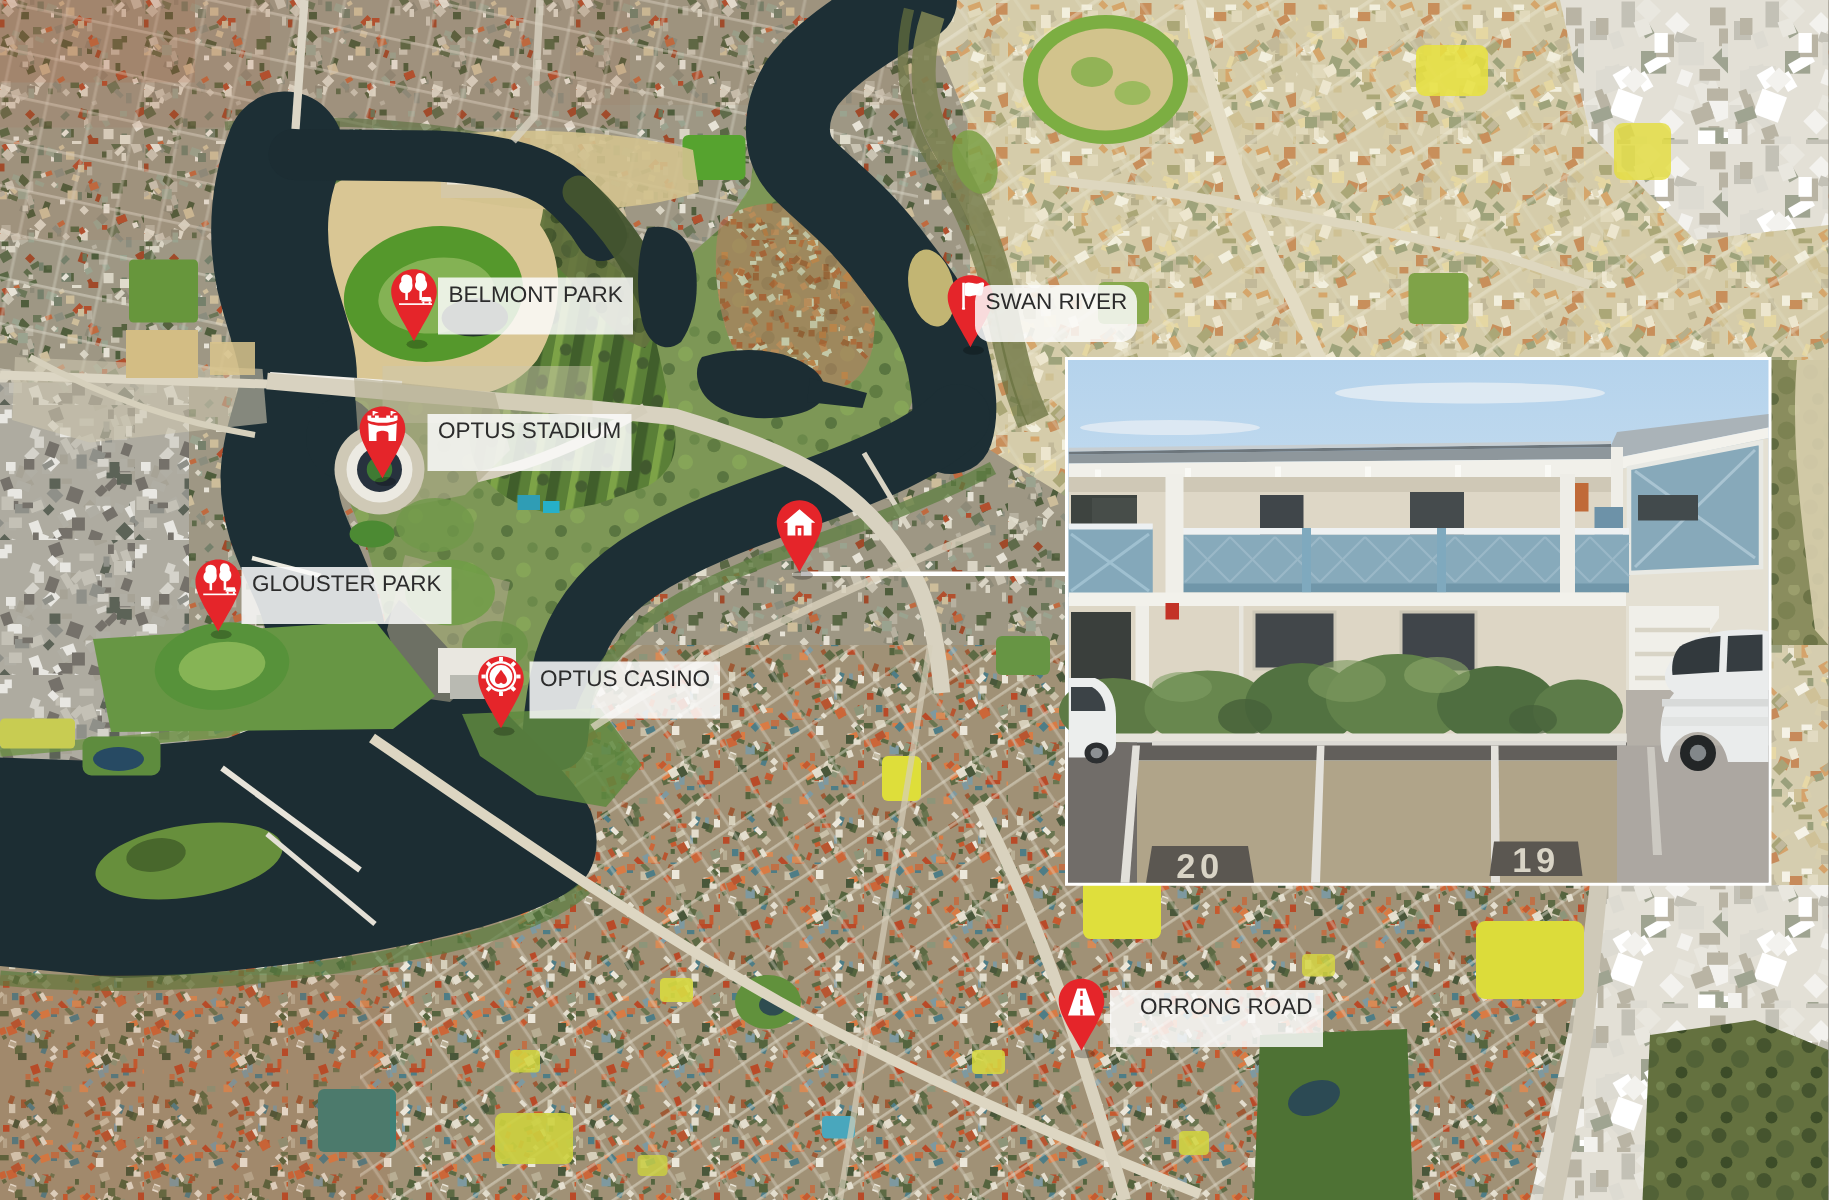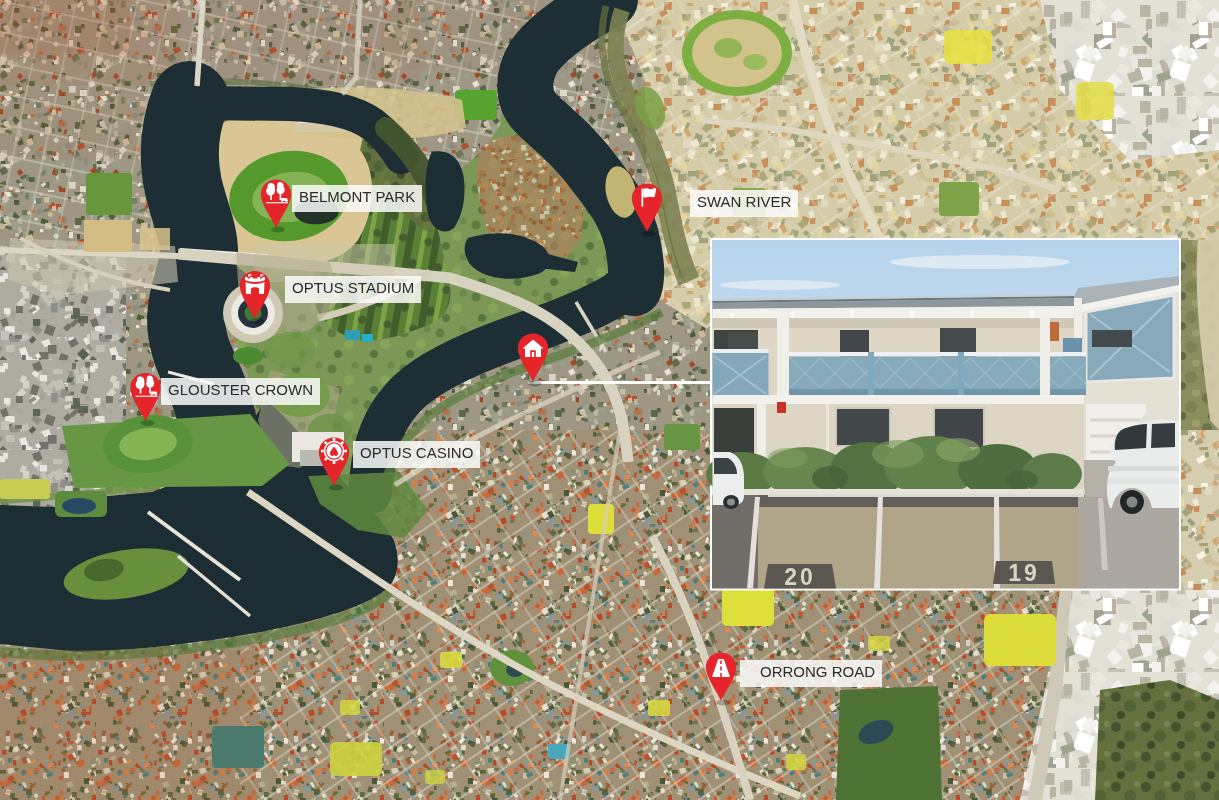--- a/index.html
+++ b/index.html
@@ -1,16 +1,16 @@
 <!DOCTYPE html>
 <html><head><meta charset="utf-8">
 <style>
 html,body{margin:0;padding:0;background:#888;font-family:"Liberation Sans", sans-serif;}
 #stage{position:relative;width:1219px;height:800px;overflow:hidden;}
-.lbl{position:absolute;height:27px;line-height:23.5px;background:rgba(252,252,252,0.85);color:#2c2c2c;font-size:15px;letter-spacing:0;padding:0 7px;white-space:nowrap;}
+.lbl{position:absolute;height:38px;line-height:23.5px;background:rgba(252,252,252,0.85);color:#2c2c2c;font-size:15px;letter-spacing:0;padding:0 7px;white-space:nowrap;}
 </style></head>
 <body>
 <div id="stage">
 <svg width="1219" height="800" viewBox="0 0 1219 800" xmlns="http://www.w3.org/2000/svg">
 <defs>
 <pattern id="sat" width="96" height="96" patternUnits="userSpaceOnUse">
 <rect width="96" height="96" fill="#9e9784"></rect>
 <rect x="5" y="62" width="3.8" height="6.3" fill="#8e8a78" transform="rotate(-20 5 62)"></rect>
 <rect x="42" y="26" width="7.0" height="5.2" fill="#4f5d3c" transform="rotate(20 42 26)"></rect>
 <rect x="80" y="74" width="4.6" height="3.7" fill="#9aa38f"></rect>
@@ -1348,16 +1348,16 @@
 <ellipse cx="723" cy="702.5" rx="7" ry="3" fill="#000" opacity="0.25"></ellipse>
 
 <path d="M721,700.5 C715.5,690.0 705.8,676.0 705.8,667.5 C705.8,658.9 712.5,652.5 721,652.5 C729.5,652.5 736.2,658.9 736.2,667.5 C736.2,676.0 726.5,690.0 721,700.5 Z" fill="#e5252a"></path>
 <g transform="translate(721,668)">
 <path d="M-2.8,-9 L2.8,-9 L9,9 L-9,9 Z" fill="#fff"></path>
 <path d="M0,-7.5 L0,-4 M0,-1.5 L0,2.5 M0,5 L0,9" stroke="#e5252a" stroke-width="1.6"></path>
 </g>
 </svg>
 <div class="lbl" style="left:292px;top:185px;">BELMONT PARK</div>
 <div class="lbl" style="left:271px;top:276px;margin-left:14px;">OPTUS STADIUM</div>
-<div class="lbl" style="left:161px;top:378px;">GLOUSTER CROWN</div>
+<div class="lbl" style="left:161px;top:378px;">GLOUSTER PARK</div>
 <div class="lbl" style="left:353px;top:441px;">OPTUS CASINO</div>
-<div class="lbl" style="left:690px;top:190px;">SWAN RIVER</div>
+<div class="lbl" style="left:650px;top:190px;border-radius:11px;">SWAN RIVER</div>
 <div class="lbl" style="left:740px;top:660px;padding-left:20px;">ORRONG ROAD</div>
 </div>
 </body></html>

